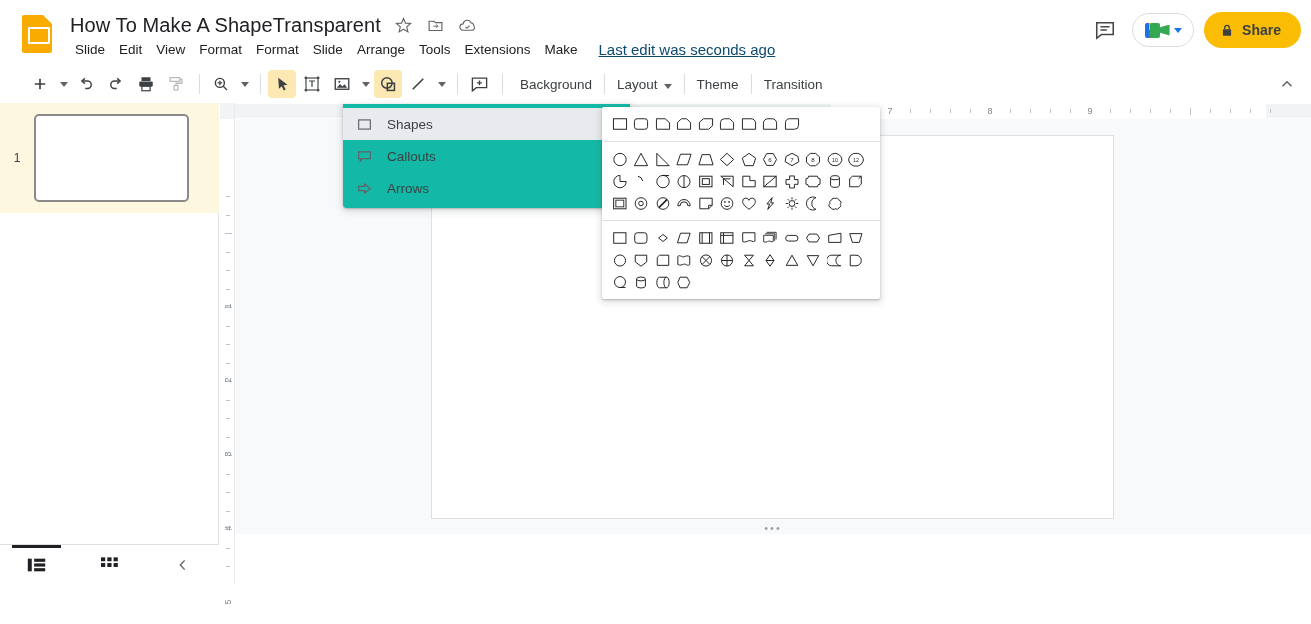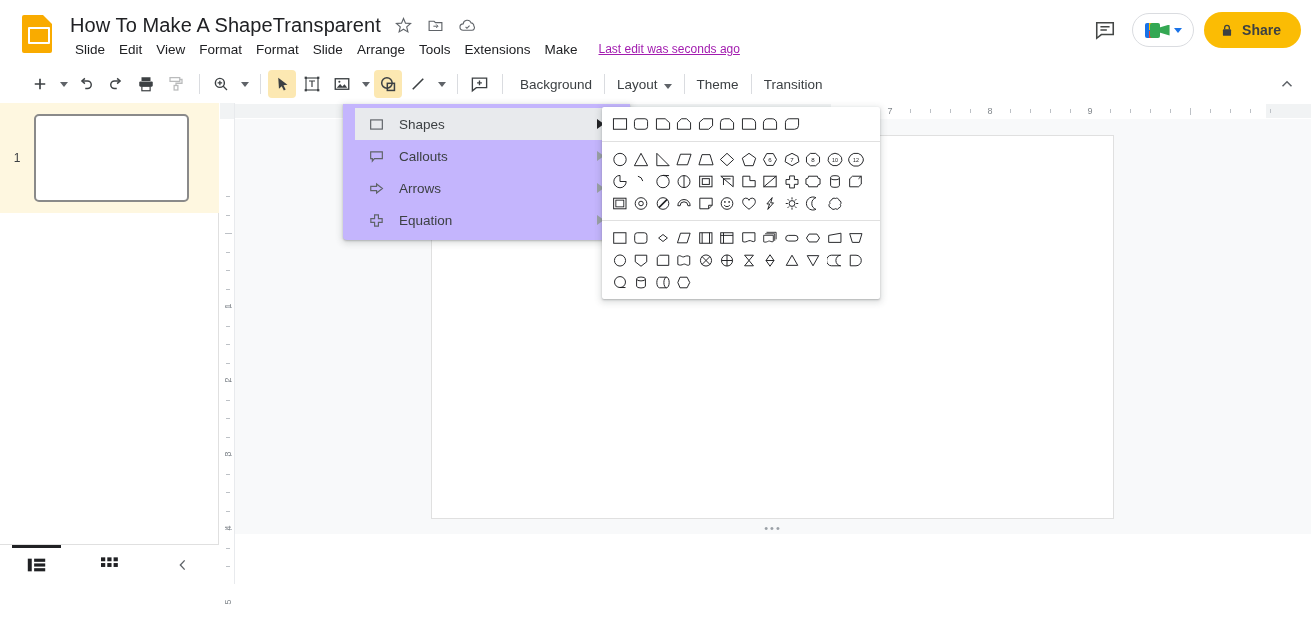--- a/index.html
+++ b/index.html
@@ -31,21 +31,21 @@
     padding:2px 4px; border-radius:3px; cursor:text;
   }
   .title-ico { width:26px; height:26px; margin-left:6px; display:flex; align-items:center; justify-content:center; cursor:pointer; border-radius:50%; }
   .title-ico svg { display:block; }
 
   .menu-row { position:absolute; left:68px; top:38px; display:flex; align-items:center; height:22px; }
   .menu-item {
     font-size:13.5px; color:#202124; padding:2px 7px; border-radius:4px; cursor:pointer; white-space:nowrap;
   }
   .last-edit {
-    font-size:12px; color:#a21caf; margin-left:14px; text-decoration:underline; cursor:pointer; white-space:nowrap;
+    font-size:15px; color:#0c4a6e; margin-left:14px; text-decoration:underline; cursor:pointer; white-space:nowrap;
   }
 
   .header-right { position:absolute; right:10px; top:12px; display:flex; align-items:center; gap:10px; }
   .hr-icon-btn { width:34px; height:34px; border-radius:50%; display:flex; align-items:center; justify-content:center; cursor:pointer; }
   .meet-chip {
     height:34px; min-width:62px; border:1px solid #dadce0; border-radius:18px;
     display:flex; align-items:center; justify-content:center; gap:3px; padding:0 8px; cursor:pointer; background:#fff;
   }
   .meet-icon { position:relative; width:26px; height:19px; }
   .meet-icon .m1{position:absolute;left:0;top:2px;width:7px;height:15px;background:#1A73E8;border-radius:2px 0 0 2px;}
@@ -141,23 +141,23 @@
   }
   .notes-text { position:absolute; left:17px; top:22px; font-size:14px; color:#3c4043; cursor:text; }
   .explore-btn {
     position:absolute; right:20px; bottom:8px; width:36px; height:36px; border-radius:50%;
     background:#fff; box-shadow:0 1px 3px rgba(60,64,67,.3),0 1px 2px rgba(60,64,67,.15);
     display:flex; align-items:center; justify-content:center; cursor:pointer;
   }
 
   
   .shape-menu {
-    position:absolute; left:343px; top:104px; width:287px; background:#c4b5fd;
+    position:absolute; left:343px; top:104px; width:287px; background:#14b8a6;
     box-shadow:0 2px 6px 2px rgba(60,64,67,.15), 0 1px 2px rgba(60,64,67,.3);
-    border-radius:0 0 4px 4px; padding:4px 12px; z-index:40;
+    border-radius:0 0 4px 4px; padding:4px 0; z-index:40;
   }
   .sm-item {
     height:32px; display:flex; align-items:center; padding:0 12px 0 14px; cursor:pointer; position:relative;
   }
   .sm-item:hover, .sm-item.hovered { background:#e8eaed; }
   .sm-icon { width:22px; display:flex; align-items:center; justify-content:flex-start; }
   .sm-label { font-size:13.5px; color:#3c4043; margin-left:8px; }
   .sm-arrow { position:absolute; right:14px; width:0;height:0;
     border-top:5px solid transparent; border-bottom:5px solid transparent; border-left:7px solid #9aa0a6; }
   .sm-item.hovered .sm-arrow { border-left-color:#202124; }
@@ -504,29 +504,20 @@
     </div>
     <div class="sm-item">
       <span class="sm-icon">
         <svg width="16" height="15" viewBox="0 0 18 18">
             <path d="M1.5 6.5h7V3.5l7 5.5-7 5.5v-3h-7z" fill="none" stroke="#5f6368" stroke-width="1.4"></path>
           </svg>
       </span>
       <span class="sm-label">Arrows</span>
       <span class="sm-arrow"></span>
     </div>
-    <div class="sm-item">
-      <span class="sm-icon">
-        <svg width="15" height="15" viewBox="0 0 18 18">
-            <path d="M6.7 2.2h4.6v4.5h4.5v4.6h-4.5v4.5H6.7v-4.5H2.2V6.7h4.5z" fill="none" stroke="#5f6368" stroke-width="1.4"></path>
-          </svg>
-      </span>
-      <span class="sm-label">Equation</span>
-      <span class="sm-arrow"></span>
-    </div>
   </div>
 
   <div class="shape-palette">
 
     <div class="pal-group">
       <div class="pal-row">
         <div class="pal-cell">
             <svg width="16" height="14" viewBox="0 0 18 16">
               <rect x="1.5" y="2" width="15" height="12" fill="#fff" stroke="#202124" stroke-width="1.1"></rect>
             </svg>

